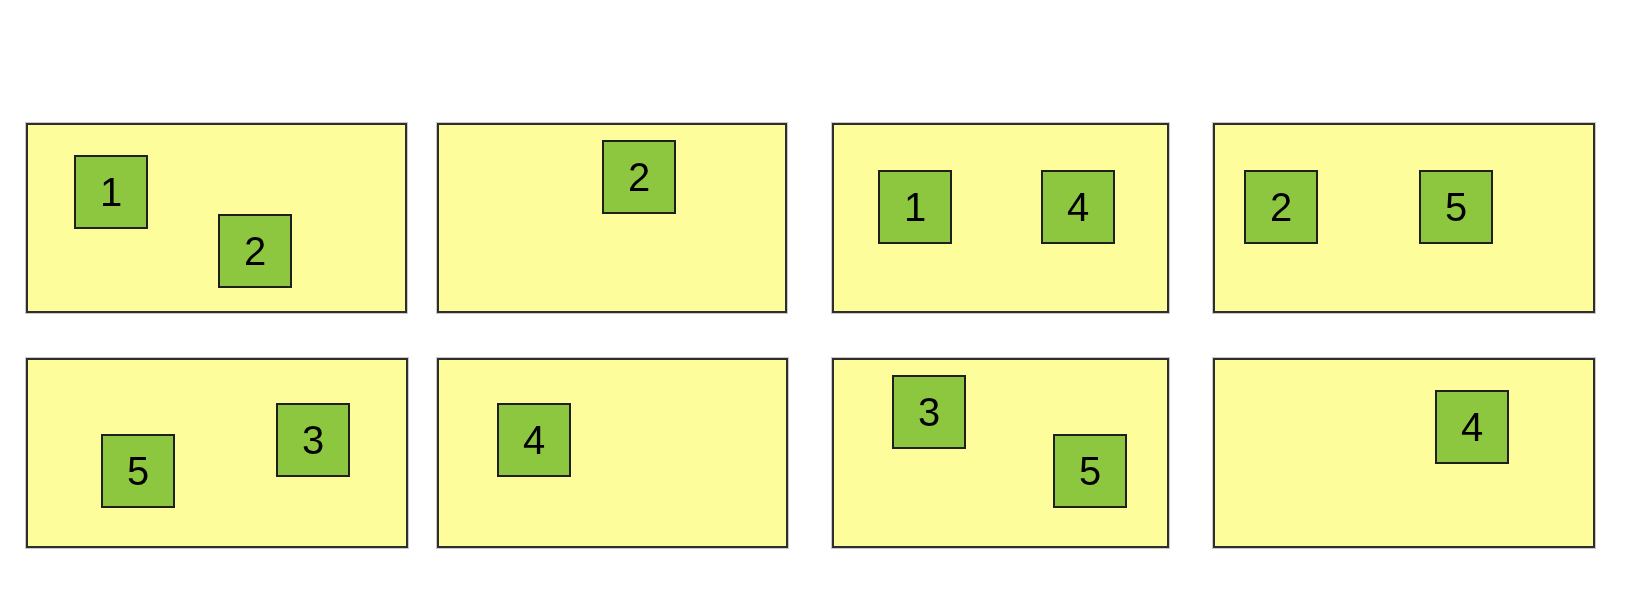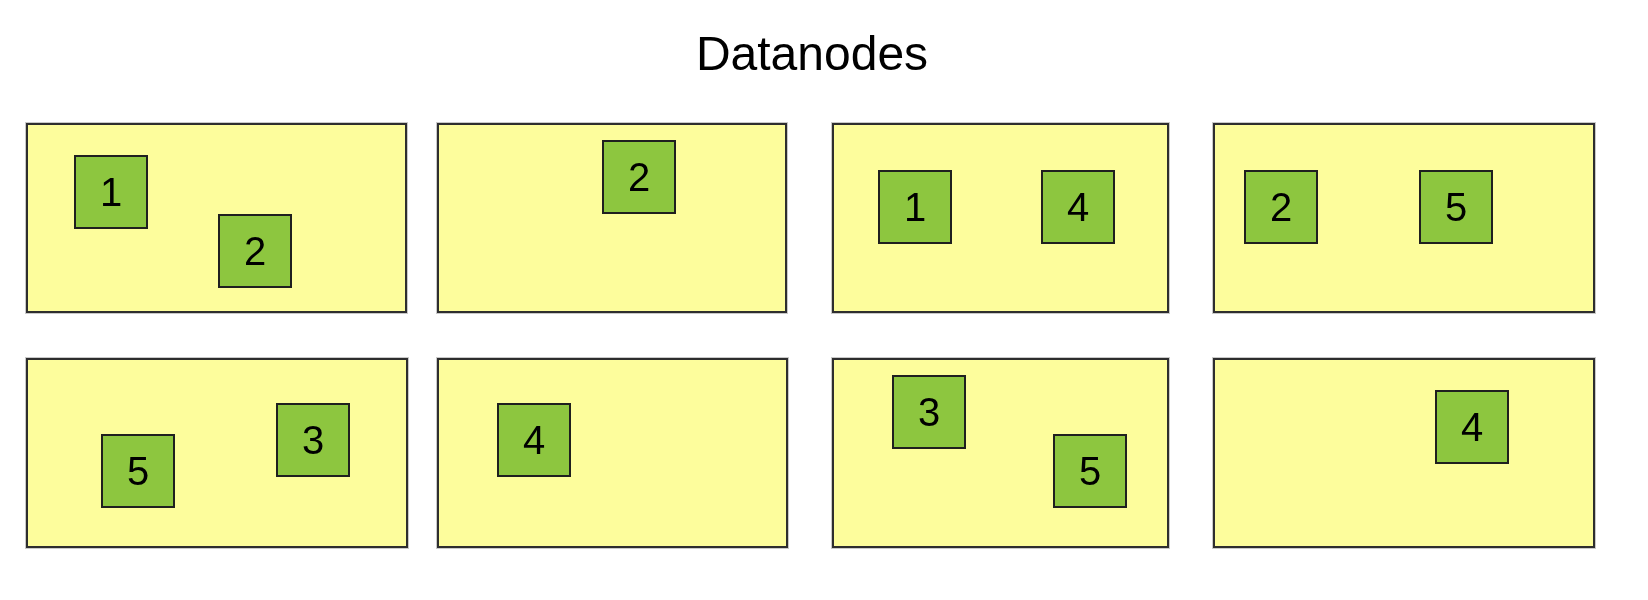--- a/index.html
+++ b/index.html
@@ -54,21 +54,20 @@
     font-size:40px;
     line-height:1;
     color:var(--text);
   }
 </style>
 </head>
 <body>
 
 <div class="stage">
 
-  <div class="title">Datanodes</div>
 
   <div class="node n1">
     <div class="block" style="left:46px;top:30px">1</div>
     <div class="block" style="left:190px;top:89px">2</div>
   </div>
 
   <div class="node n2">
     <div class="block" style="left:163px;top:15px">2</div>
   </div>
 

